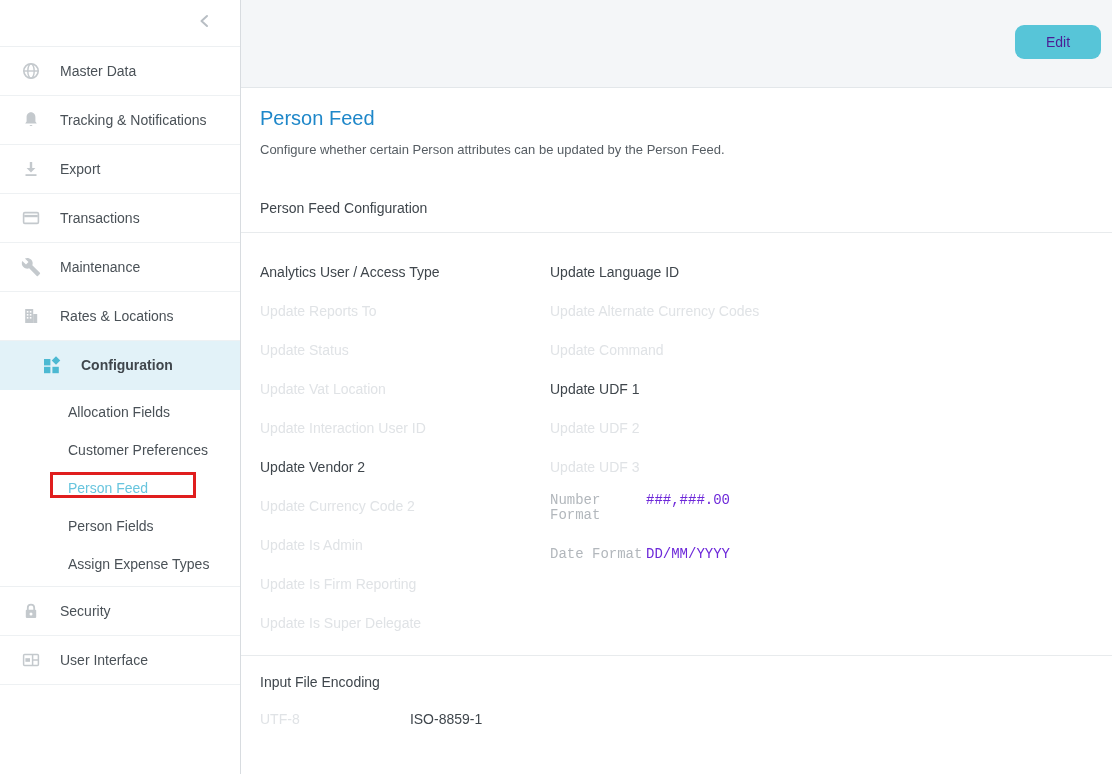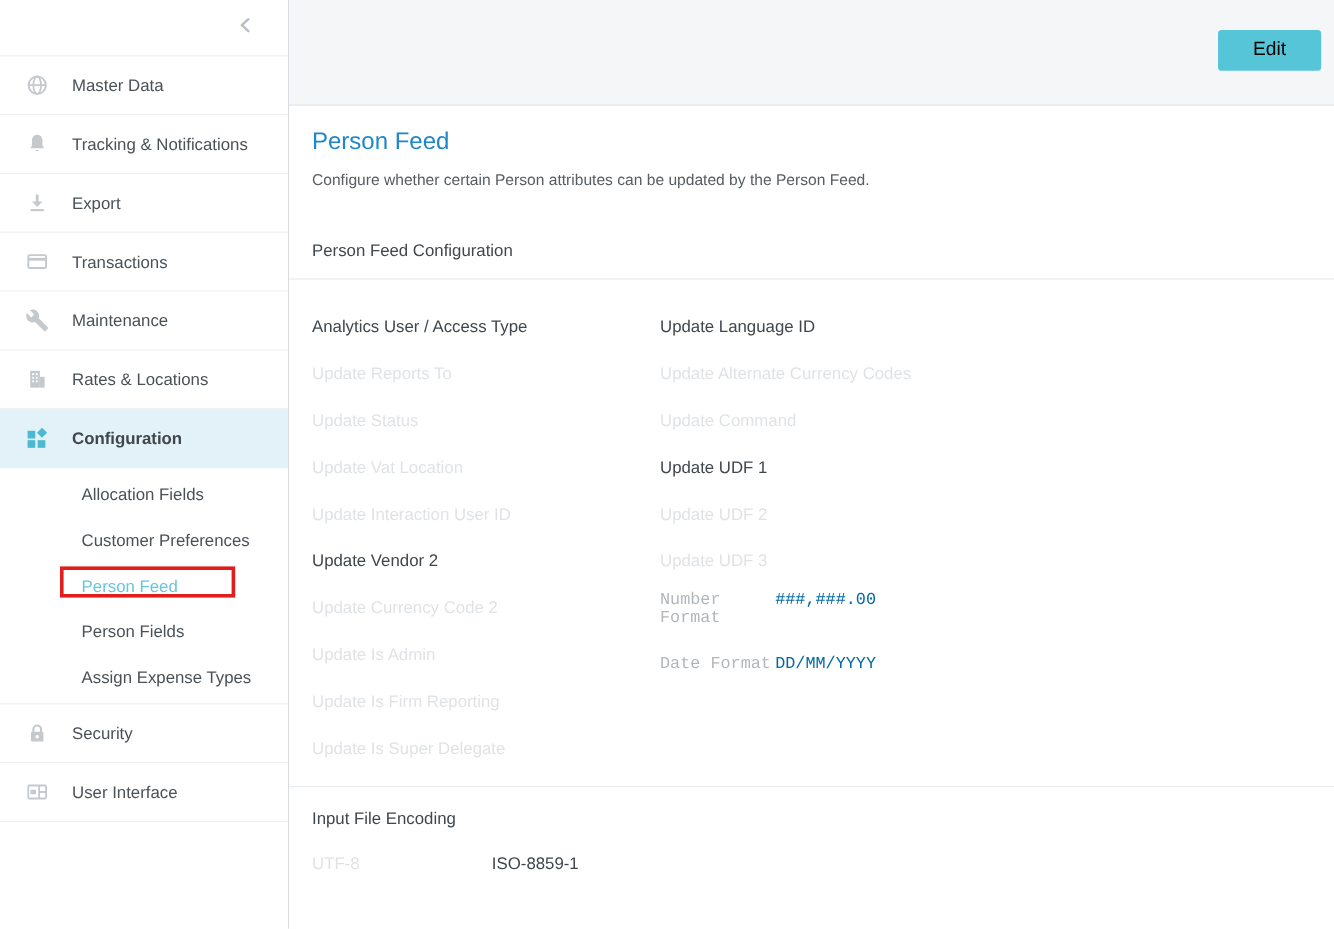--- a/index.html
+++ b/index.html
@@ -23,21 +23,21 @@
     position: absolute; right: 24px; top: 12px; width: 22px; height: 22px;
     cursor: pointer; display: flex; align-items: center; justify-content: center;
   }
   .nav-item {
     height: 49px; display: flex; align-items: center;
     border-bottom: 1px solid #eef1f3; cursor: pointer;
     font-size: 14px; color: #4a5157;
   }
   .nav-item .ico { width: 20px; height: 20px; margin-left: 21px; flex: 0 0 20px; }
   .nav-item .lbl { margin-left: 19px; white-space: nowrap; text-align: right; }
-  .nav-item.active { background: #e2f2f8; border-bottom: 1px solid #e2f2f8; }
+  .nav-item.active { background: #e2f2f8; border-bottom: 1px solid #e2f2f8; padding-left: 21px; }
   .nav-item.active .lbl { font-weight: bold; color: #3f464c; }
   .sub-list { padding: 3px 8px; border-bottom: 1px solid #edf0f2; }
   .sub-item {
     height: 38px; line-height: 38px; padding-left: 60px;
     font-size: 14px; color: #4a5157; cursor: pointer; position: relative;
     white-space: nowrap;
   }
   .sub-item.selected { color: #69c5de; }
   .annotation-box {
     position: absolute; left: 42px; top: 3px; width: 146px; height: 26px;
@@ -45,39 +45,39 @@
   }
 
   
   .main { flex: 1 1 auto; height: 774px; background: #fff; }
   .top-strip {
     height: 88px; background: #f4f6f8; border-bottom: 1px solid #e3e7ea;
     position: relative;
   }
   .edit-btn {
     position: absolute; right: 11px; top: 25px; width: 86px; height: 34px;
-    background: #57c5d8; color: #000000; border: none; border-radius: 3px;
-    font-size: 16px; font-family: inherit; cursor: pointer;
+    background: #57c5d8; color: #4c1d95; border: none; border-radius: 9px;
+    font-size: 14px; font-family: inherit; cursor: pointer;
   }
   .page-head { padding: 19px 20px 0 19px; }
   .page-title { font-size: 20px; font-weight: normal; color: #1e87c9; margin: 0; line-height: 22px; }
   .page-subtitle { font-size: 13px; color: #565d63; margin-top: 13px; line-height: 15px; }
   .section-title {
     margin-top: 43px; padding: 0 0 16px 19px; font-size: 14px; color: #3f464c;
     border-bottom: 1px solid #e8ebed;
   }
   .config-section { border-bottom: 1px solid #e8ebed; padding-bottom: 12px; }
   .config-grid { display: flex; padding: 20px 0 0 19px; }
   .config-col { width: 290px; flex: 0 0 290px; }
   .cfg-row { height: 39px; line-height: 39px; font-size: 14px; white-space: nowrap; }
   .cfg-row.on { color: #3f464c; }
   .cfg-row.off { color: #e0e3e6; }
   .format-block { height: 54px; display: flex; font-size: 14px; padding-top: 6px; font-family: Liberation Mono, monospace; }
   .format-label { width: 96px; flex: 0 0 96px; color: #b2b7bc; line-height: 15px; }
-  .format-value { color: #0369a1; line-height: 15px; white-space: nowrap; }
+  .format-value { color: #6d28d9; line-height: 15px; white-space: nowrap; }
   .encoding { padding: 18px 0 0 19px; }
   .enc-title { font-size: 14px; color: #3f464c; }
   .enc-row { margin-top: 21px; font-size: 14px; }
   .enc-opt-off { display: inline-block; width: 146px; color: #e0e3e6; }
   .enc-opt-on { color: #3f464c; }
 </style>
 </head>
 <body>
 
 <div class="app">

